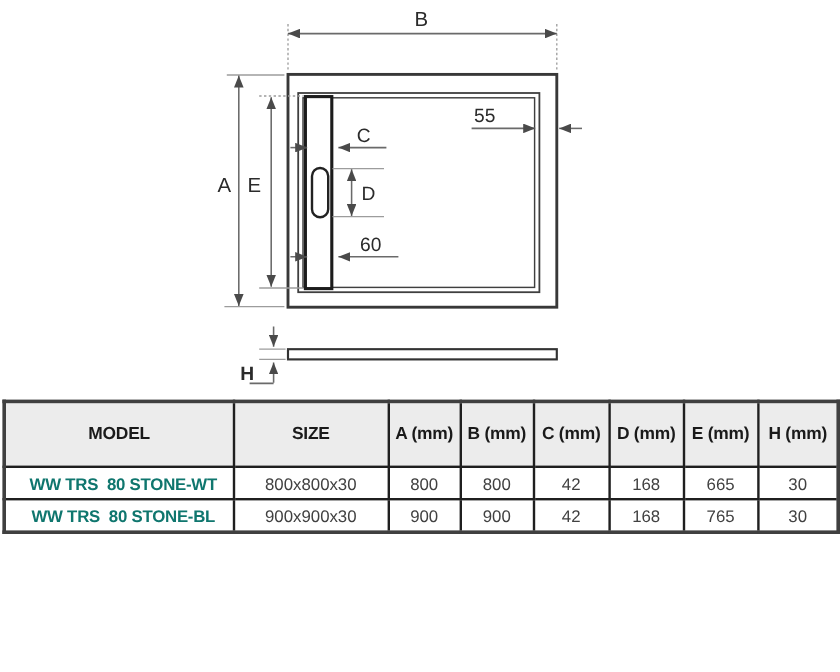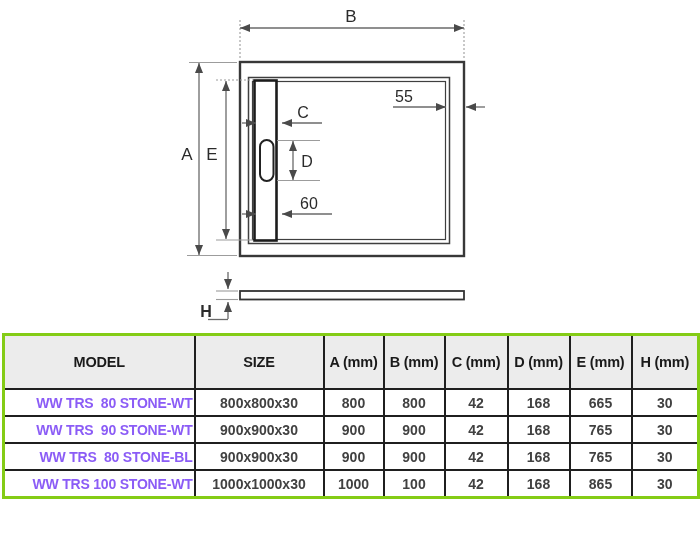--- a/index.html
+++ b/index.html
@@ -24,42 +24,41 @@
     width:695px;
     border-collapse:collapse;
     table-layout:fixed;
     background:#fff;
   }
   table.spec th, table.spec td{
     border:2px solid #1f1f1f;
     text-align:center;
     vertical-align:middle;
     overflow:hidden;
-    font-weight:bold;
   }
-  table.spec{border:3px solid #84cc16;}
+  table.spec{border:3px solid #404040;}
   table.spec th{
     background:#ececec;
     height:50px;
     font-size:14.5px;
     font-weight:bold;
     color:#1a1a1a;
     letter-spacing:-0.2px;
   }
   table.spec td{
     height:23px;
     font-size:14px;
     color:#414141;
     background:#fff;
   }
   table.spec td.model{
-    text-align:right;
+    text-align:center;
     padding-left:8px;
     font-weight:bold;
-    color:#8b5cf6;
+    color:#0f766e;
     white-space:pre;
     letter-spacing:-0.2px;
   }
 </style>
 </head>
 <body>
 
 <div class="page">
 
   <svg class="drawing" width="700" height="333" viewBox="0 0 700 333">
@@ -148,44 +147,24 @@
         <td class="model">WW TRS  80 STONE-WT</td>
         <td>800x800x30</td>
         <td>800</td>
         <td>800</td>
         <td>42</td>
         <td>168</td>
         <td>665</td>
         <td>30</td>
       </tr>
       <tr>
-        <td class="model">WW TRS  90 STONE-WT</td>
-        <td>900x900x30</td>
-        <td>900</td>
-        <td>900</td>
-        <td>42</td>
-        <td>168</td>
-        <td>765</td>
-        <td>30</td>
-      </tr>
-      <tr>
         <td class="model">WW TRS  80 STONE-BL</td>
         <td>900x900x30</td>
         <td>900</td>
         <td>900</td>
         <td>42</td>
         <td>168</td>
         <td>765</td>
         <td>30</td>
       </tr>
-      <tr>
-        <td class="model">WW TRS 100 STONE-WT</td>
-        <td>1000x1000x30</td>
-        <td>1000</td>
-        <td>100</td>
-        <td>42</td>
-        <td>168</td>
-        <td>865</td>
-        <td>30</td>
-      </tr>
     </tbody>
   </table>
 </div>
 
 </body></html>

